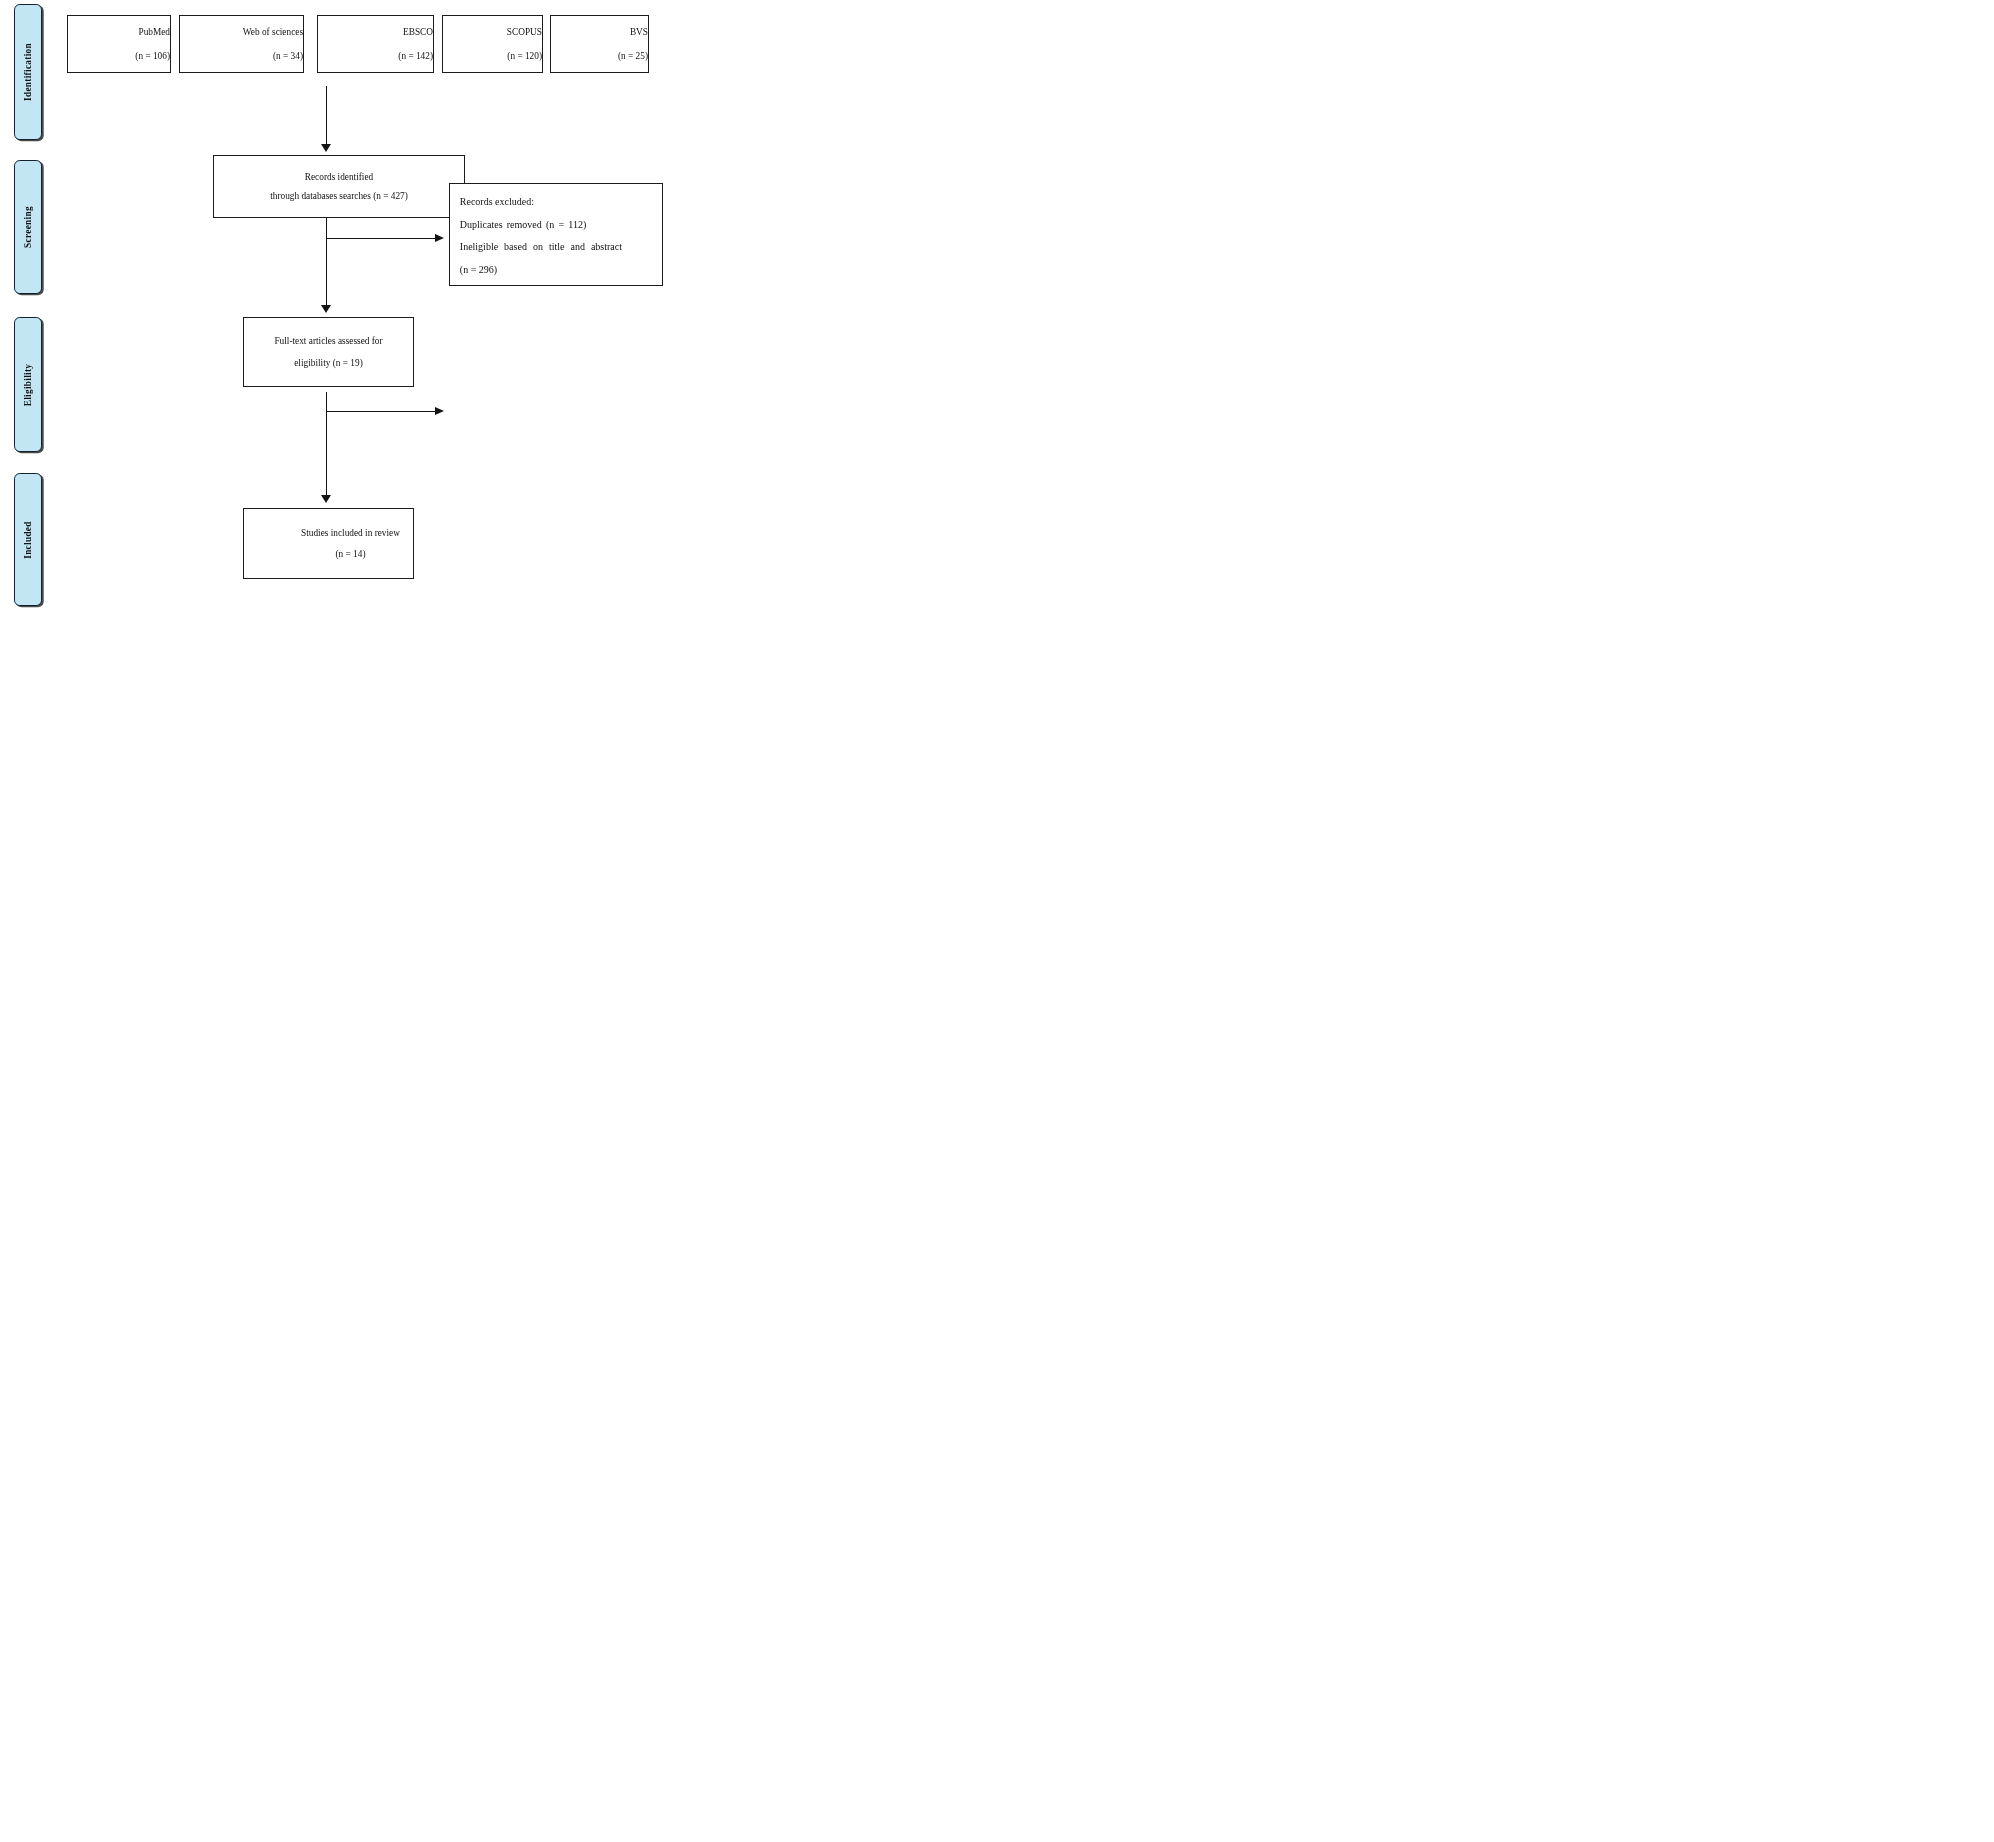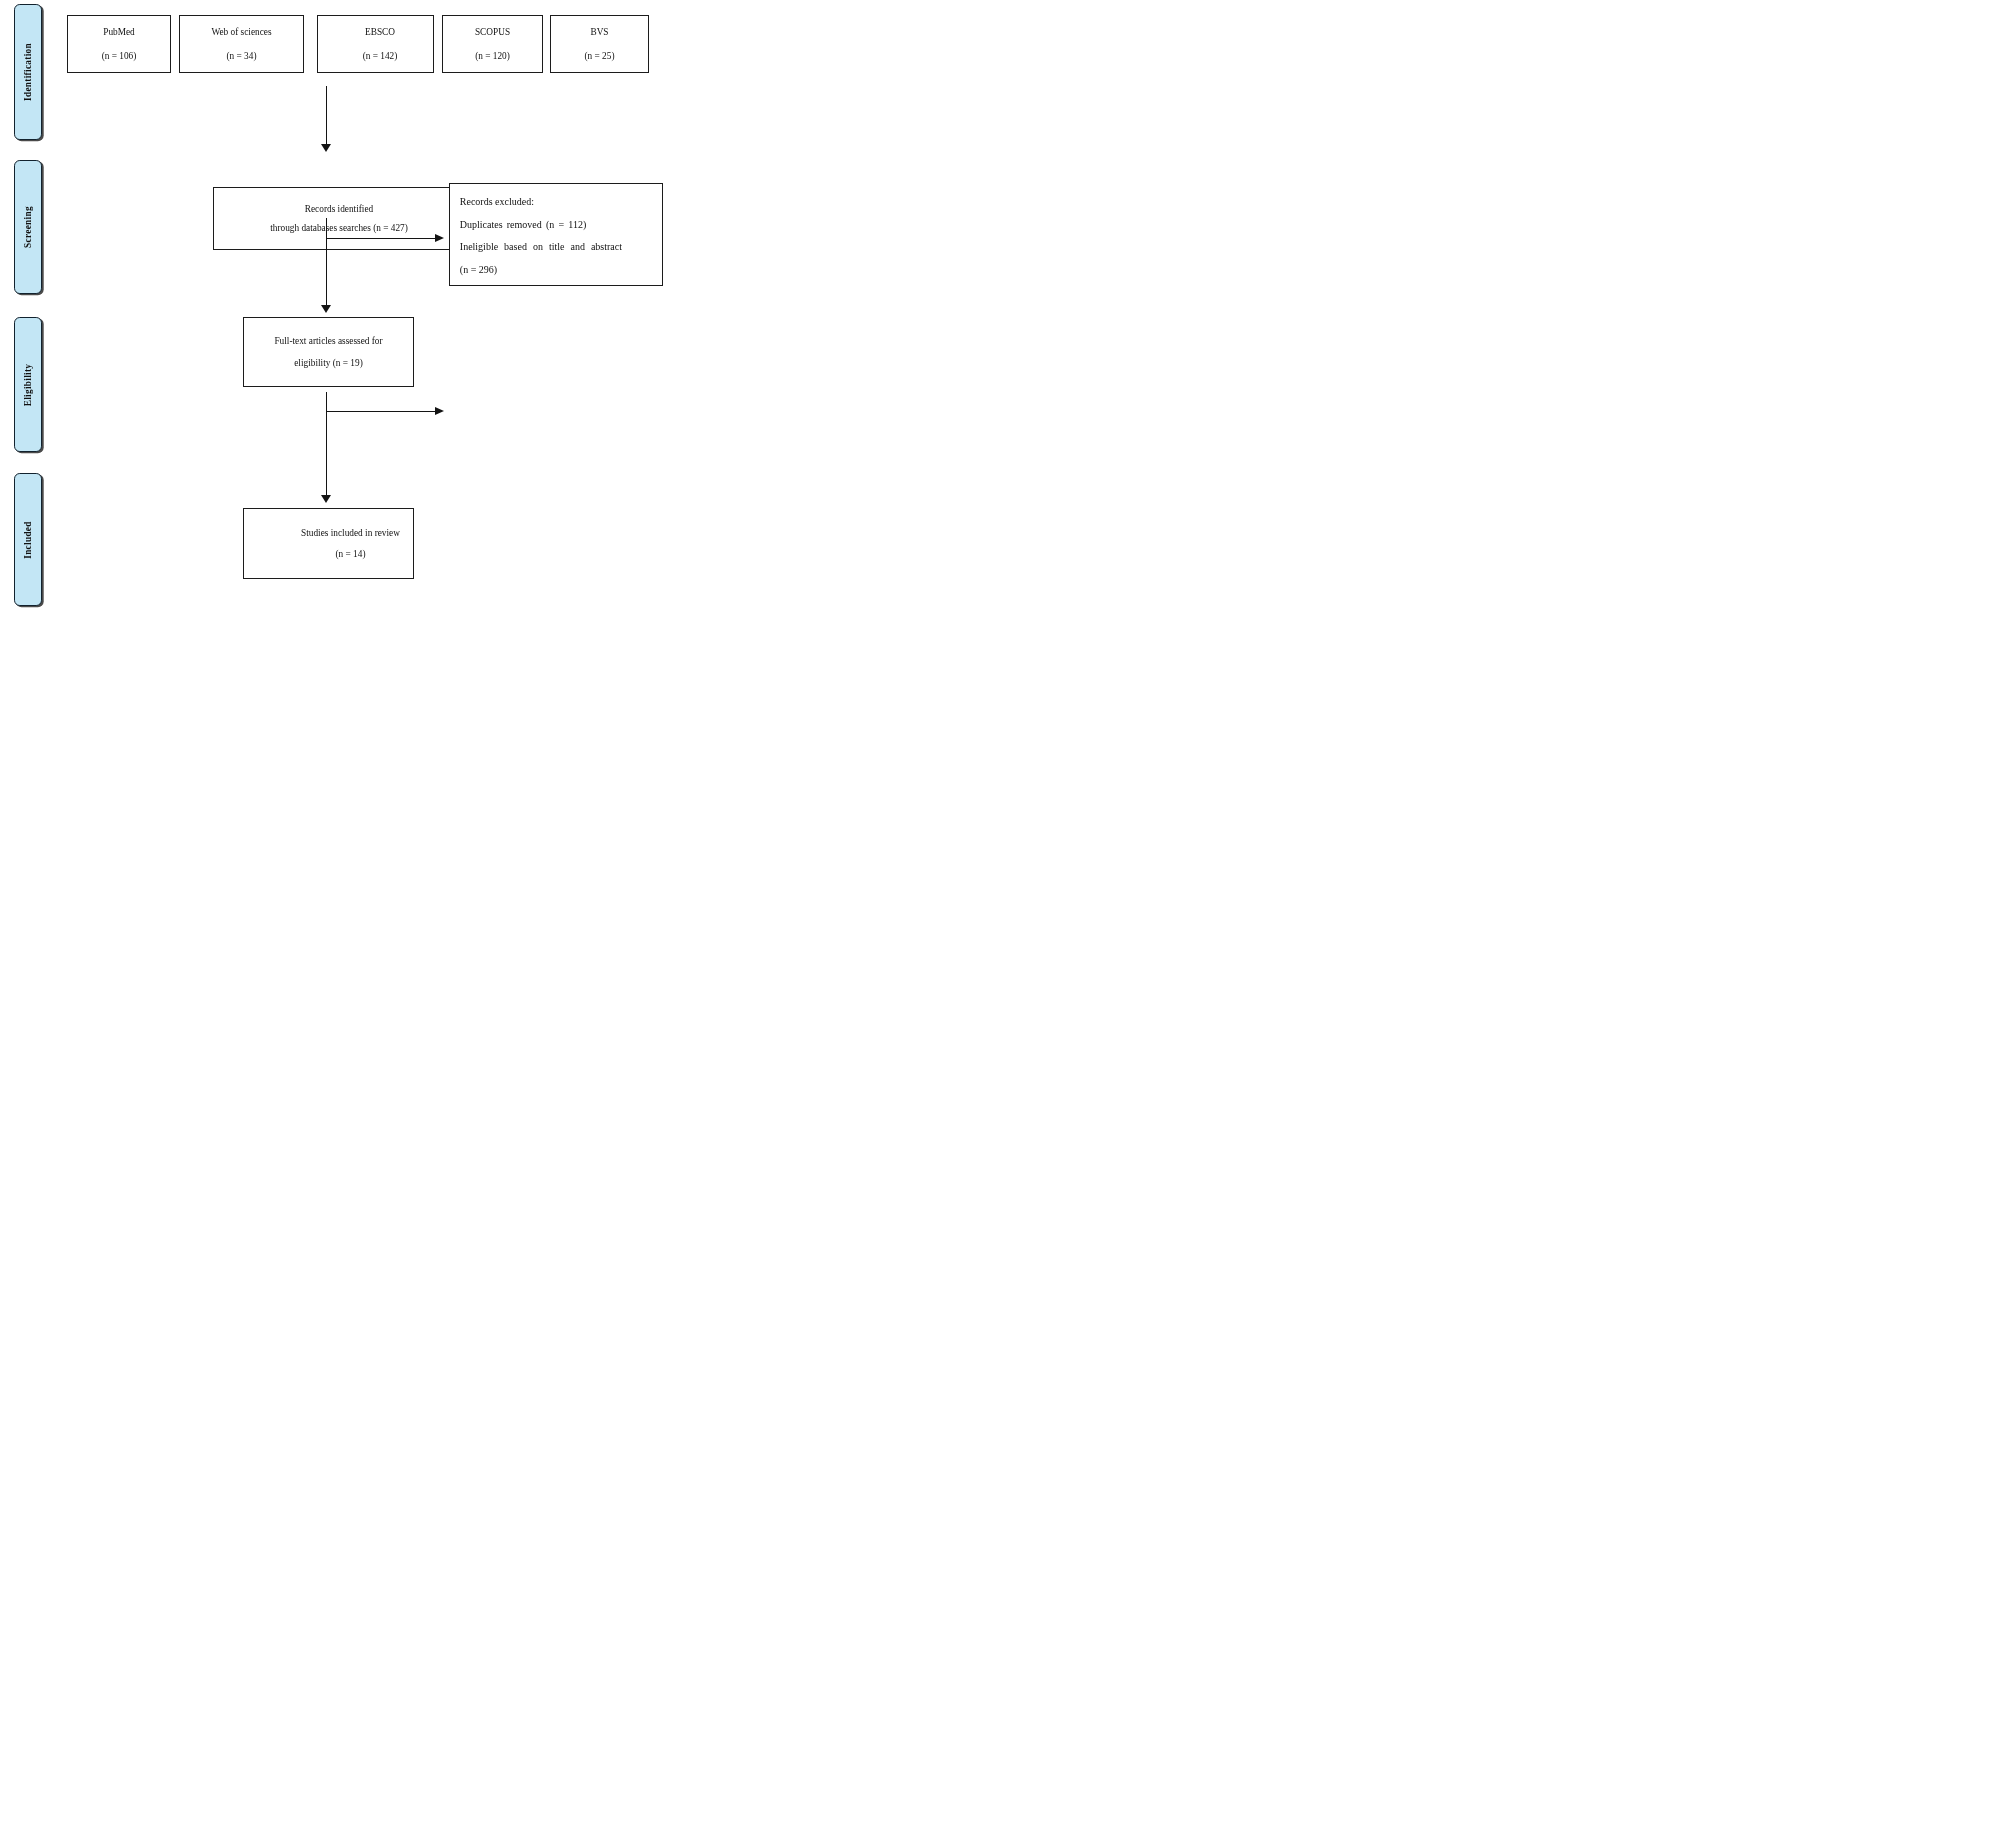--- a/index.html
+++ b/index.html
@@ -45,28 +45,28 @@
     border-top-width:1.7px;
     font-size:9.3px;
   }
   .centered{
     display:flex;flex-direction:column;
     align-items:center;justify-content:center;
     text-align:center;
   }
 
   
-  .dbbox{top:15px;height:58px;row-gap:14px;}
+  .dbbox{top:15px;height:58px;row-gap:14px;align-items:flex-end;}
   .db-pubmed{left:67px;width:104px;}
   .db-wos{left:179px;width:125px;}
   .db-ebsco{left:317px;width:117px;padding-left:9px;}
   .db-scopus{left:442px;width:101px;}
   .db-bvs{left:550px;width:99px;}
 
-  .records-box{left:213px;top:155px;width:252px;height:63px;row-gap:9.3px;margin-top:32px;}
+  .records-box{left:213px;top:155px;width:252px;height:63px;row-gap:9.3px;}
   .fulltext-box{left:243px;top:317px;width:171px;height:70px;row-gap:12px;}
   .studies-box{left:243px;top:508px;width:171px;height:71px;row-gap:10.4px;padding-left:44px;}
 
   
   .excluded1{left:449px;top:183px;width:214px;height:103px;padding:7px 9.8px 0 9.8px;}
   .excluded1 .line{line-height:22.6px;font-size:10px;}
   .excluded1 .line:nth-child(2){word-spacing:1.7px;}
   .excluded1 .line:nth-child(3){word-spacing:3.5px;}
 
   .excluded2{left:454px;top:335px;width:179px;height:168px;padding:8px 8.7px 0 8.7px;}

